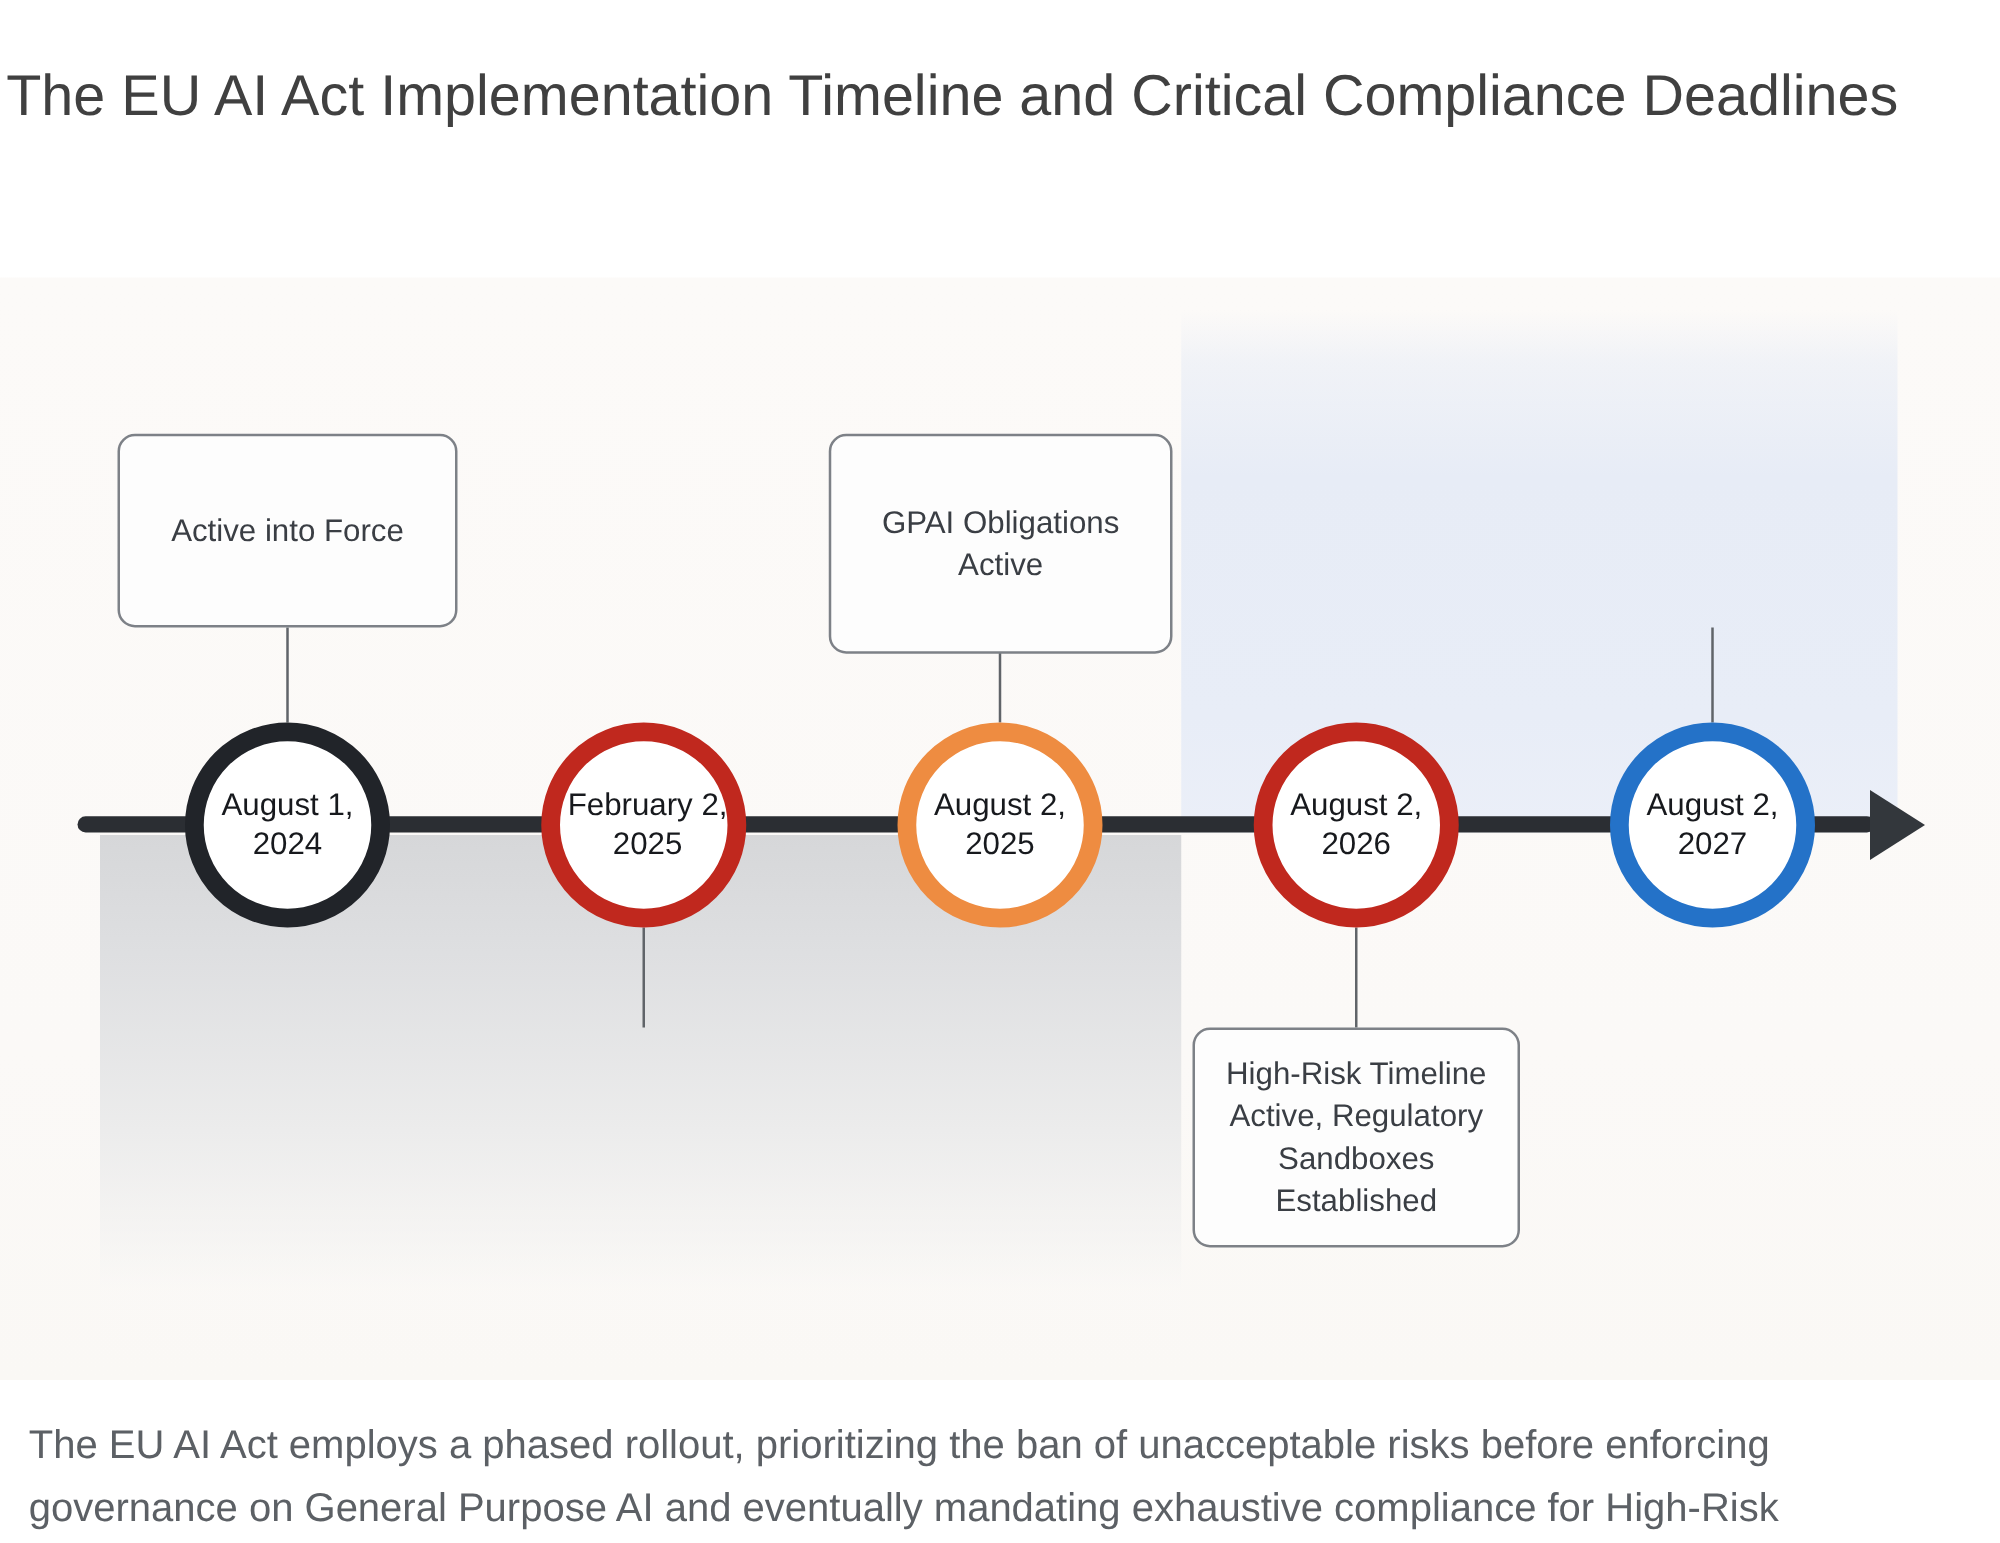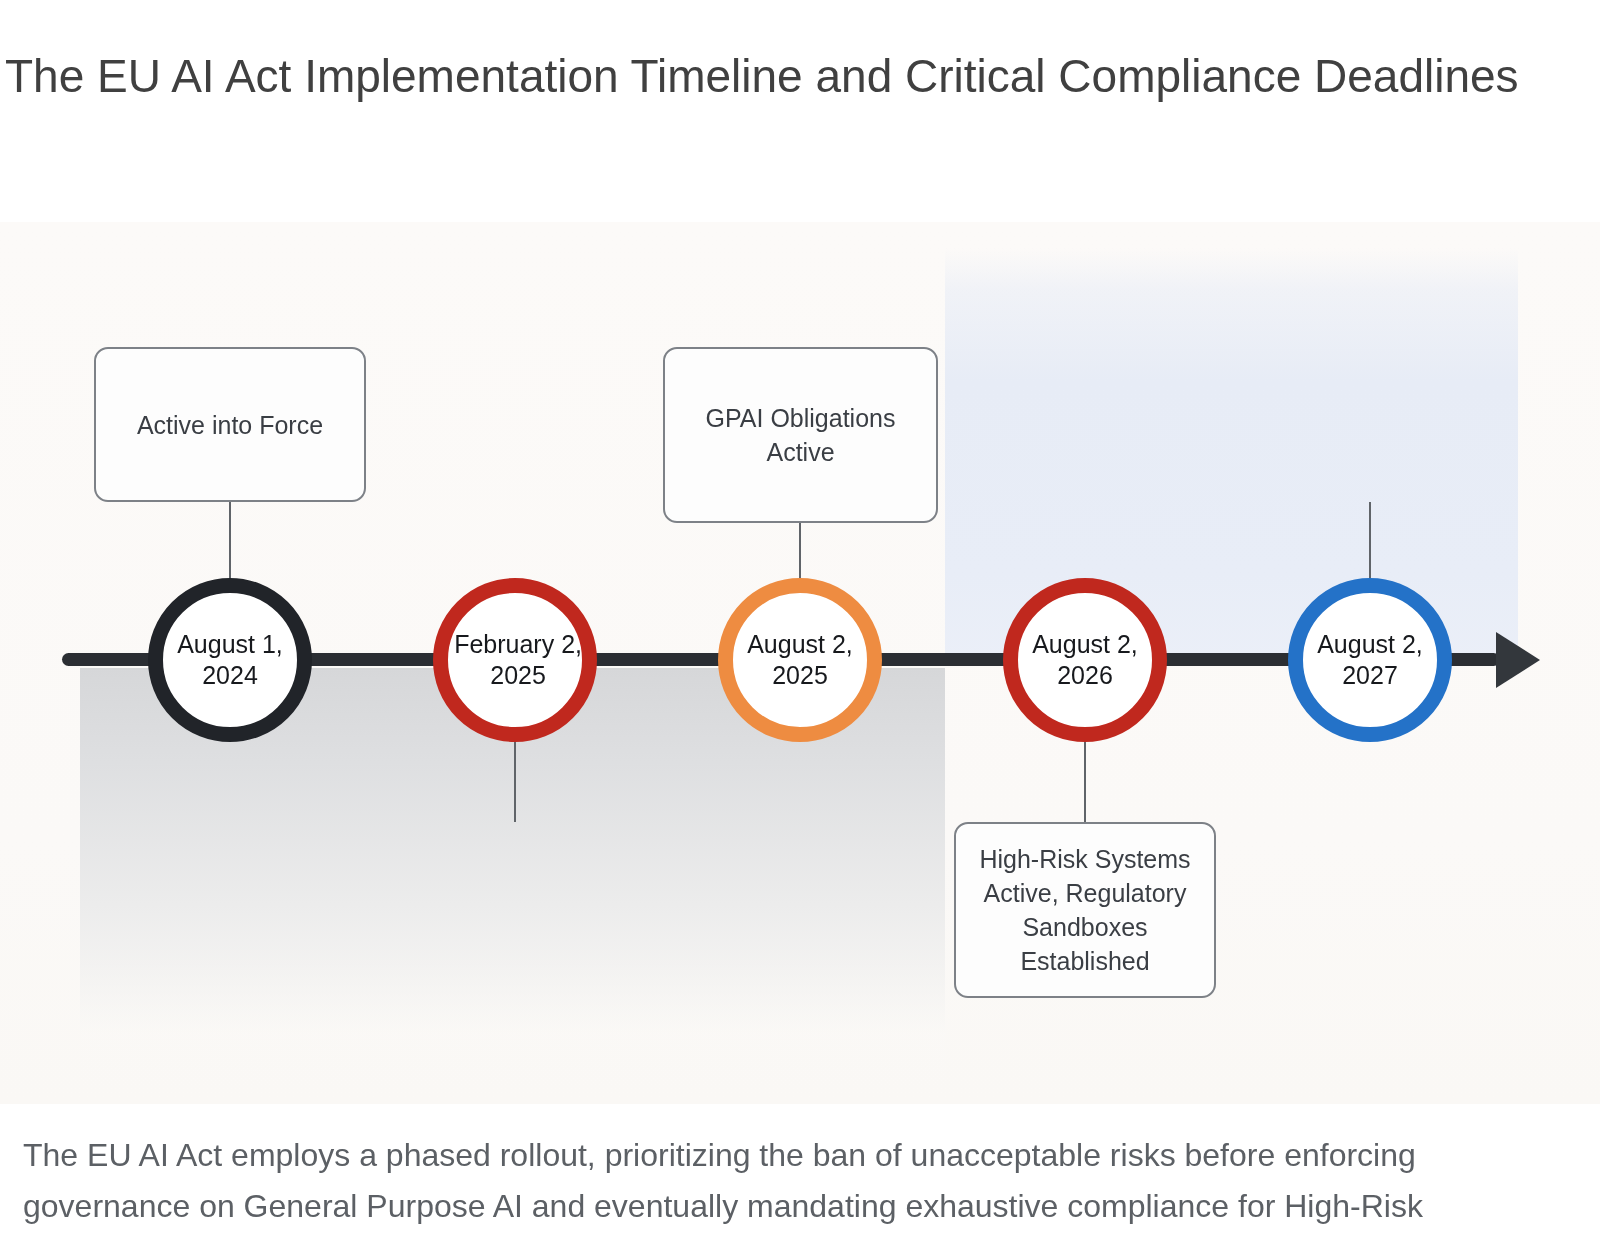--- a/index.html
+++ b/index.html
@@ -103,21 +103,21 @@
     <span style="max-width:240px;">Active into Force</span>
   </div>
 
   <div class="callout" style="left:663px;top:125px;width:275px;height:176px;">
     <span style="max-width:232px;">GPAI Obligations Active</span>
   </div>
 
 
 
   <div class="callout" style="left:954px;top:600px;width:262px;height:176px;">
-    <span style="max-width:232px;">High-Risk Systems Active, Regulatory Sandboxes Established</span>
+    <span style="max-width:232px;">High-Risk Timeline Active, Regulatory Sandboxes Established</span>
   </div>
 
   <div class="circle" style="left: 148px; top: 356px; border-color: rgb(33, 36, 41);">
     <div class="date">
       <span>August 1,</span>
       <span>2024</span>
     </div>
   </div>
 
   <div class="circle" style="left: 433px; top: 356px; border-color: rgb(192, 40, 30); justify-content: flex-end;">

